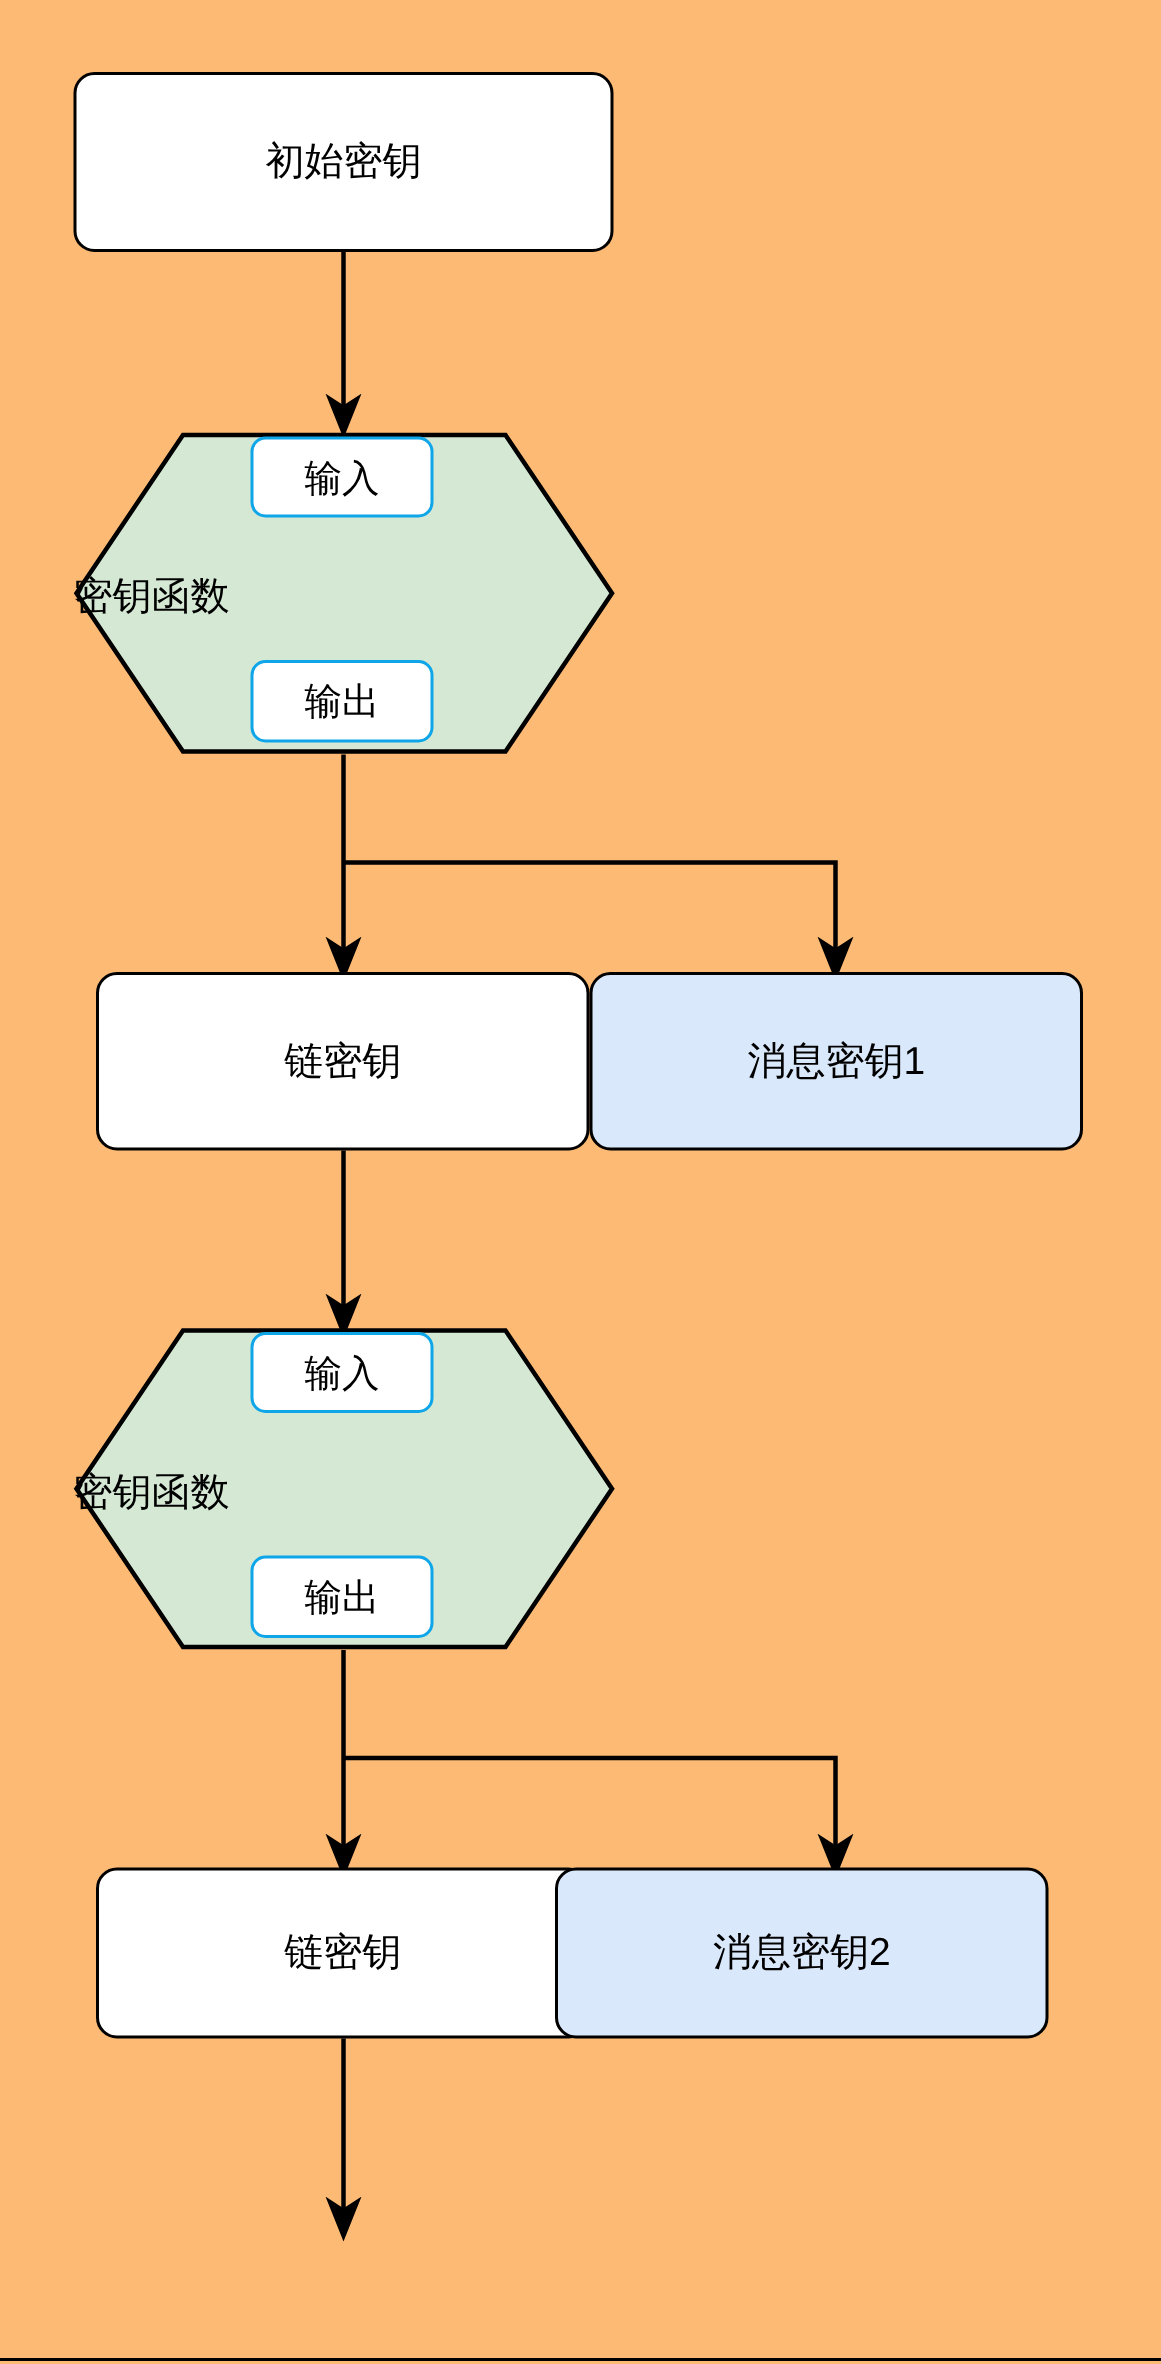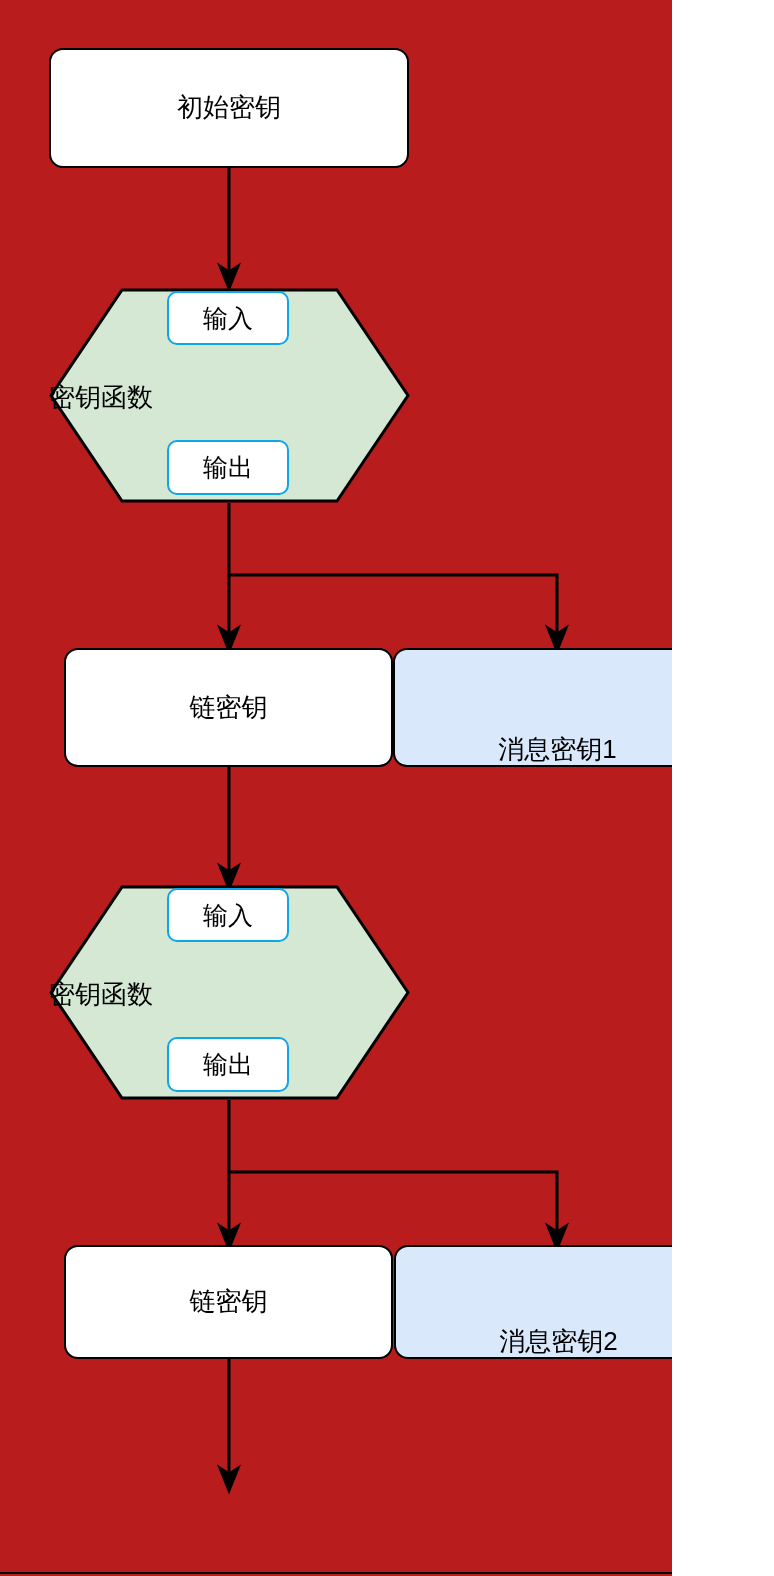--- a/index.html
+++ b/index.html
@@ -6,23 +6,23 @@
   html, body {
     margin: 0;
     padding: 0;
     background: #ffffff;
   }
   body {
     font-family: "Liberation Sans", "DejaVu Sans", sans-serif;
   }
   #canvas {
     position: relative;
-    width: 672px;
+    width: 774px;
     height: 1576px;
-    background: #b91c1c;
+    background: #fdba74;
     overflow: hidden;
   }
   
   .node {
     position: absolute;
     box-sizing: border-box;
     display: flex;
     align-items: center;
     justify-content: center;
     color: #000000;
@@ -30,21 +30,20 @@
     line-height: 1.2;
   }
   .rrect {
     border: 2px solid #000000;
     border-radius: 14px;
     background: #ffffff;
     font-size: 26px;
   }
   .rrect.blue {
     background: #dae8fc;
-    align-items: flex-end;
   }
   
   .hexwrap {
     position: absolute;
   }
   .hexwrap svg {
     position: absolute;
     left: 0;
     top: 0;
     display: block;
@@ -146,19 +145,19 @@
       <span>输入</span>
     </div>
     <div class="subbox" style="left:118px; top:152px; width:122px; height:55px;">
       <span>输出</span>
     </div>
   </div>
 
   <div class="node rrect" style="left:64px; top:1245px; width:329px; height:114px;">
     <span>链密钥</span>
   </div>
-  <div class="node rrect blue" style="left:394px; top:1245px; width:329px; height:114px;">
+  <div class="node rrect blue" style="left:370px; top:1245px; width:329px; height:114px;">
     <span>消息密钥2</span>
   </div>
 
   <div class="page-rule" style="top:1572px;"></div>
 
 </div>
 
 </body></html>

